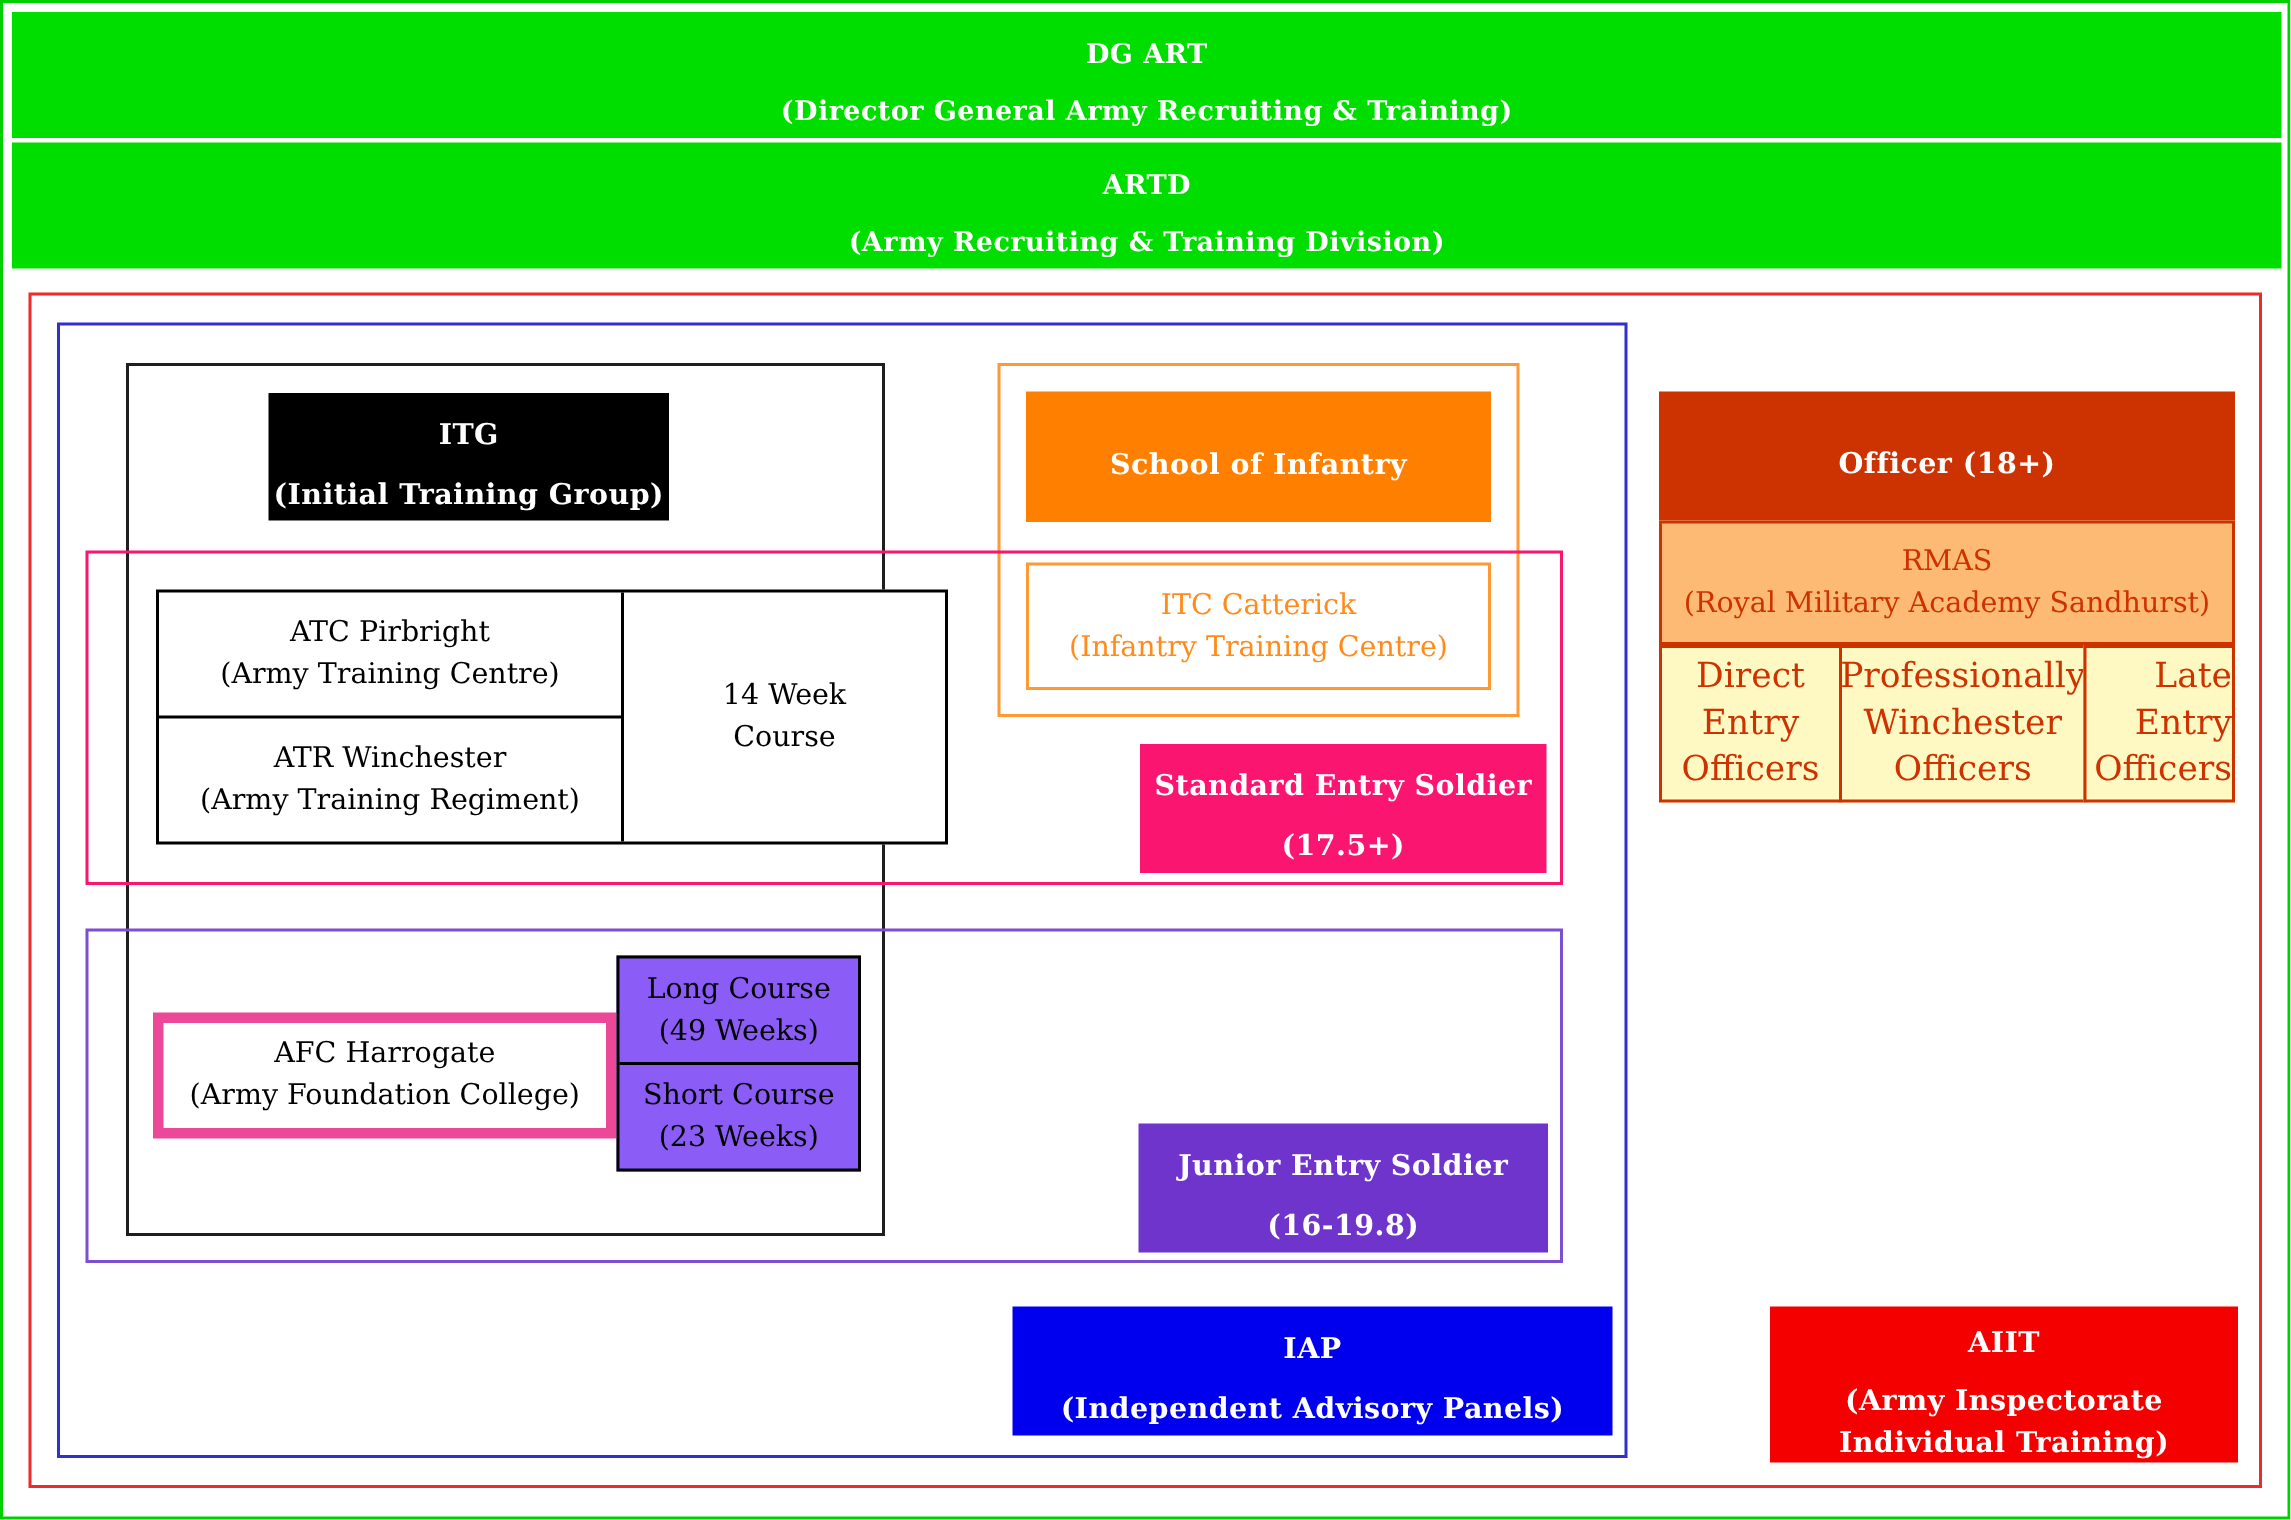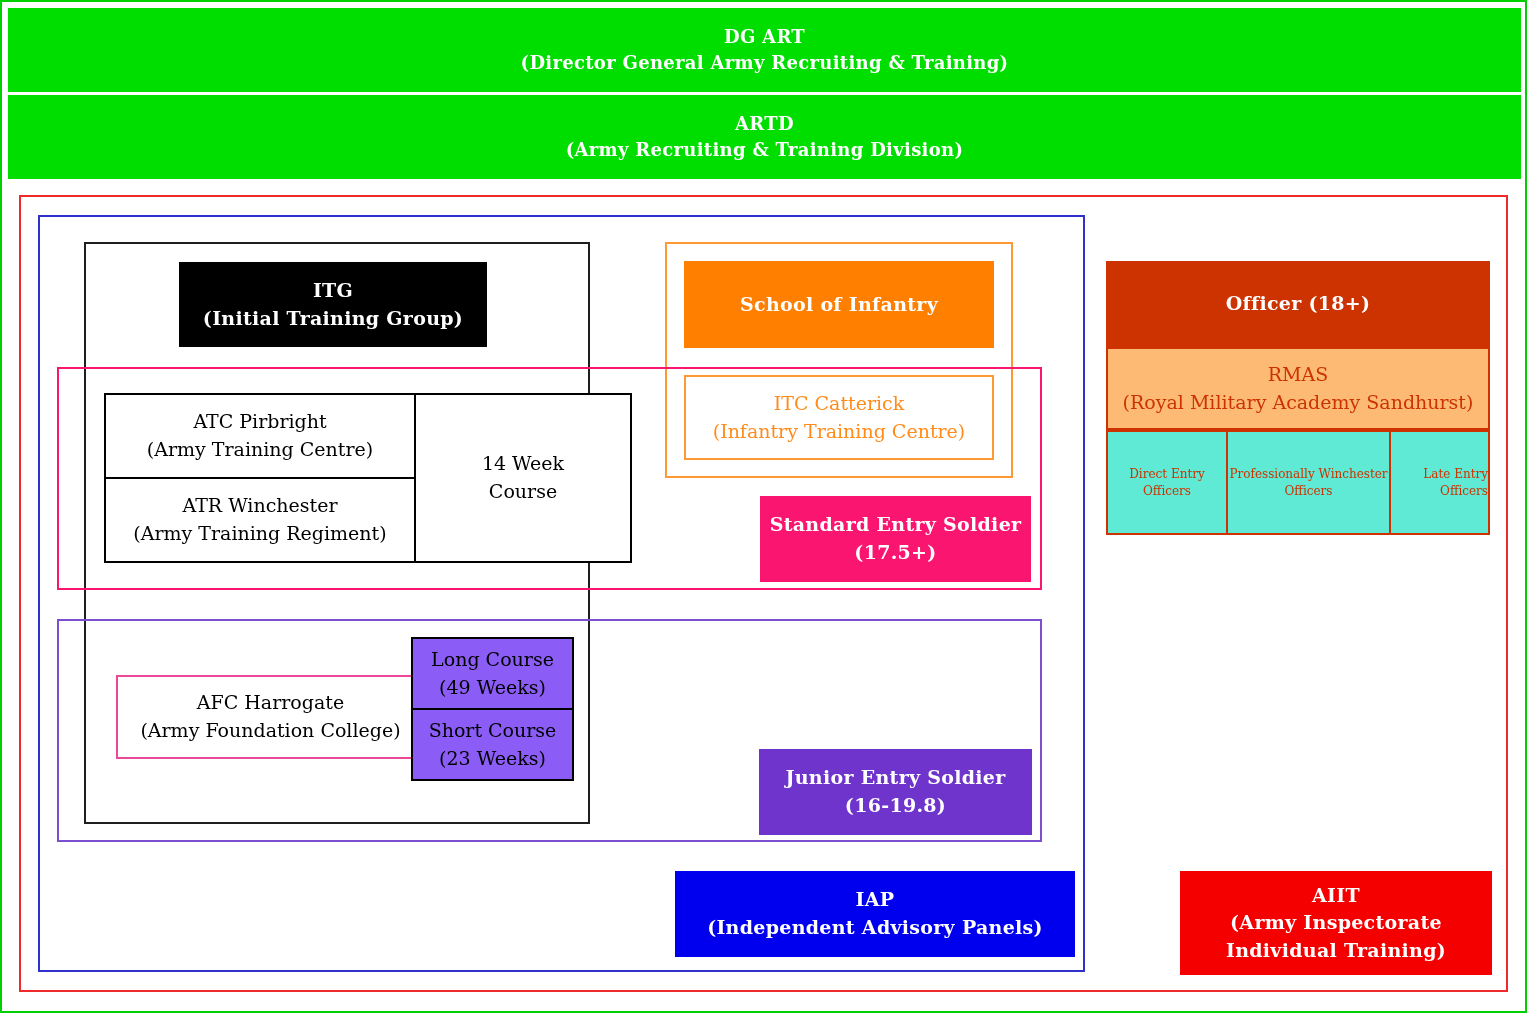--- a/index.html
+++ b/index.html
@@ -8,48 +8,48 @@
     width:1527px;height:1013px;
     box-sizing:border-box;
     border:2px solid var(--page-border-green);
     background:#ffffff;
     font-family:"DejaVu Serif","Liberation Serif",serif;
     overflow:hidden;
   }
   .abs{position:absolute;box-sizing:border-box;}
   .center{display:flex;flex-direction:column;align-items:center;justify-content:center;text-align:center;}
   .t{line-height:1.45;}
-  .bold{font-weight:bold;letter-spacing:.3px;}
+  .bold{font-weight:bold;letter-spacing:.3px;margin-top:12px;}
   .white{color:#ffffff;}
 
   
   .banner{left:6px;width:1513px;height:84px;background:var(--banner-green);}
   #banner1{top:6px;}
   #banner2{top:93px;}
   .banner .t{font-size:18px;}
 
   
   #redFrame{left:17px;top:193px;width:1489px;height:797px;border:2px solid var(--outer-border-red);}
   #blueFrame{left:36px;top:213px;width:1047px;height:757px;border:2px solid var(--inner-border-blue);}
   #itgGroup{left:82px;top:240px;width:506px;height:582px;border:2px solid #1f1f1f;}
   #pinkFrame{left:55px;top:365px;width:985px;height:223px;border:2px solid var(--pink);}
   #purpleFrame{left:55px;top:617px;width:985px;height:223px;border:2px solid var(--purple-border);}
   #orangeFrame{left:663px;top:240px;width:348px;height:236px;border:2px solid var(--orange-border);}
 
   
   .fillbox .t{font-size:19px;}
-  #itgBox{left:177px;top:260px;width:308px;height:85px;background:var(--box-black);}
+  #itgBox{left:177px;top:260px;width:267px;height:85px;background:var(--box-black);}
   #soiBox{left:682px;top:259px;width:310px;height:87px;background:var(--orange-fill);}
   #sesBox{left:758px;top:494px;width:271px;height:86px;background:var(--pink);}
   #jesBox{left:757px;top:747px;width:273px;height:86px;background:var(--purple-fill);}
   #iapBox{left:673px;top:869px;width:400px;height:86px;background:var(--iap-blue);}
   #aiitBox{left:1178px;top:869px;width:312px;height:104px;background:var(--aiit-red);padding:0 14px;}
 
   
-  .plain{border:2px solid #ec4899;background:#fff;color:#000;margin-left:14px;}
+  .plain{border:7px solid #ec4899;background:#fff;color:#000;}
   .plain .t{font-size:19px;}
   #itcBox{left:682px;top:373px;width:310px;height:85px;border:2px solid var(--orange-border);color:var(--orange-text);background:#fff;}
   #itcBox .t{font-size:19px;}
 
   
   #trainTable{left:102px;top:391px;width:528px;height:170px;border:2px solid #000;display:flex;background:#fff;}
   #trainTable .leftcol{width:308px;border-right:2px solid #000;display:flex;flex-direction:column;}
   #trainTable .cellA{flex:1;border-bottom:2px solid #000;}
   #trainTable .cellB{flex:1;}
   #trainTable .rightcol{flex:1;}
@@ -59,22 +59,22 @@
   #courseStack{left:409px;top:635px;width:163px;height:144px;border:2px solid #000;background:#8b5cf6;display:flex;flex-direction:column;}
   #courseStack .cellA{flex:1;border-bottom:2px solid #000;}
   #courseStack .cellB{flex:1;}
   #courseStack .t{font-size:19px;}
 
   
   #offHeader{left:1104px;top:259px;width:384px;height:86px;background:var(--brick);}
   #rmasBox{left:1104px;top:345px;width:384px;height:83px;border:2px solid var(--brick);color:var(--brick);background:#fdba74;}
   #rmasBox .t{font-size:19px;}
   #offCols{left:1104px;top:428px;width:384px;height:105px;display:flex;}
-  #offCols .ocell{border:2px solid var(--brick);color:var(--brick);background:#5eead4;margin-left:-2px;
-    display:flex;align-items:center;justify-content:center;text-align:center;font-size:12px;line-height:1.35;}
+  #offCols .ocell{border:2px solid var(--brick);color:var(--brick);background:#fef9c3;margin-left:-2px;
+    display:flex;align-items:center;justify-content:center;text-align:center;font-size:23px;line-height:1.35;}
   #offCols .ocell:first-child{margin-left:0;}
   #offCols .c1{width:118px;}
   #offCols .c2{width:161px;}
   #offCols .c3{flex:1;text-align:right;}
 </style>
 </head>
 <body>
 
 <div class="stage">
 

